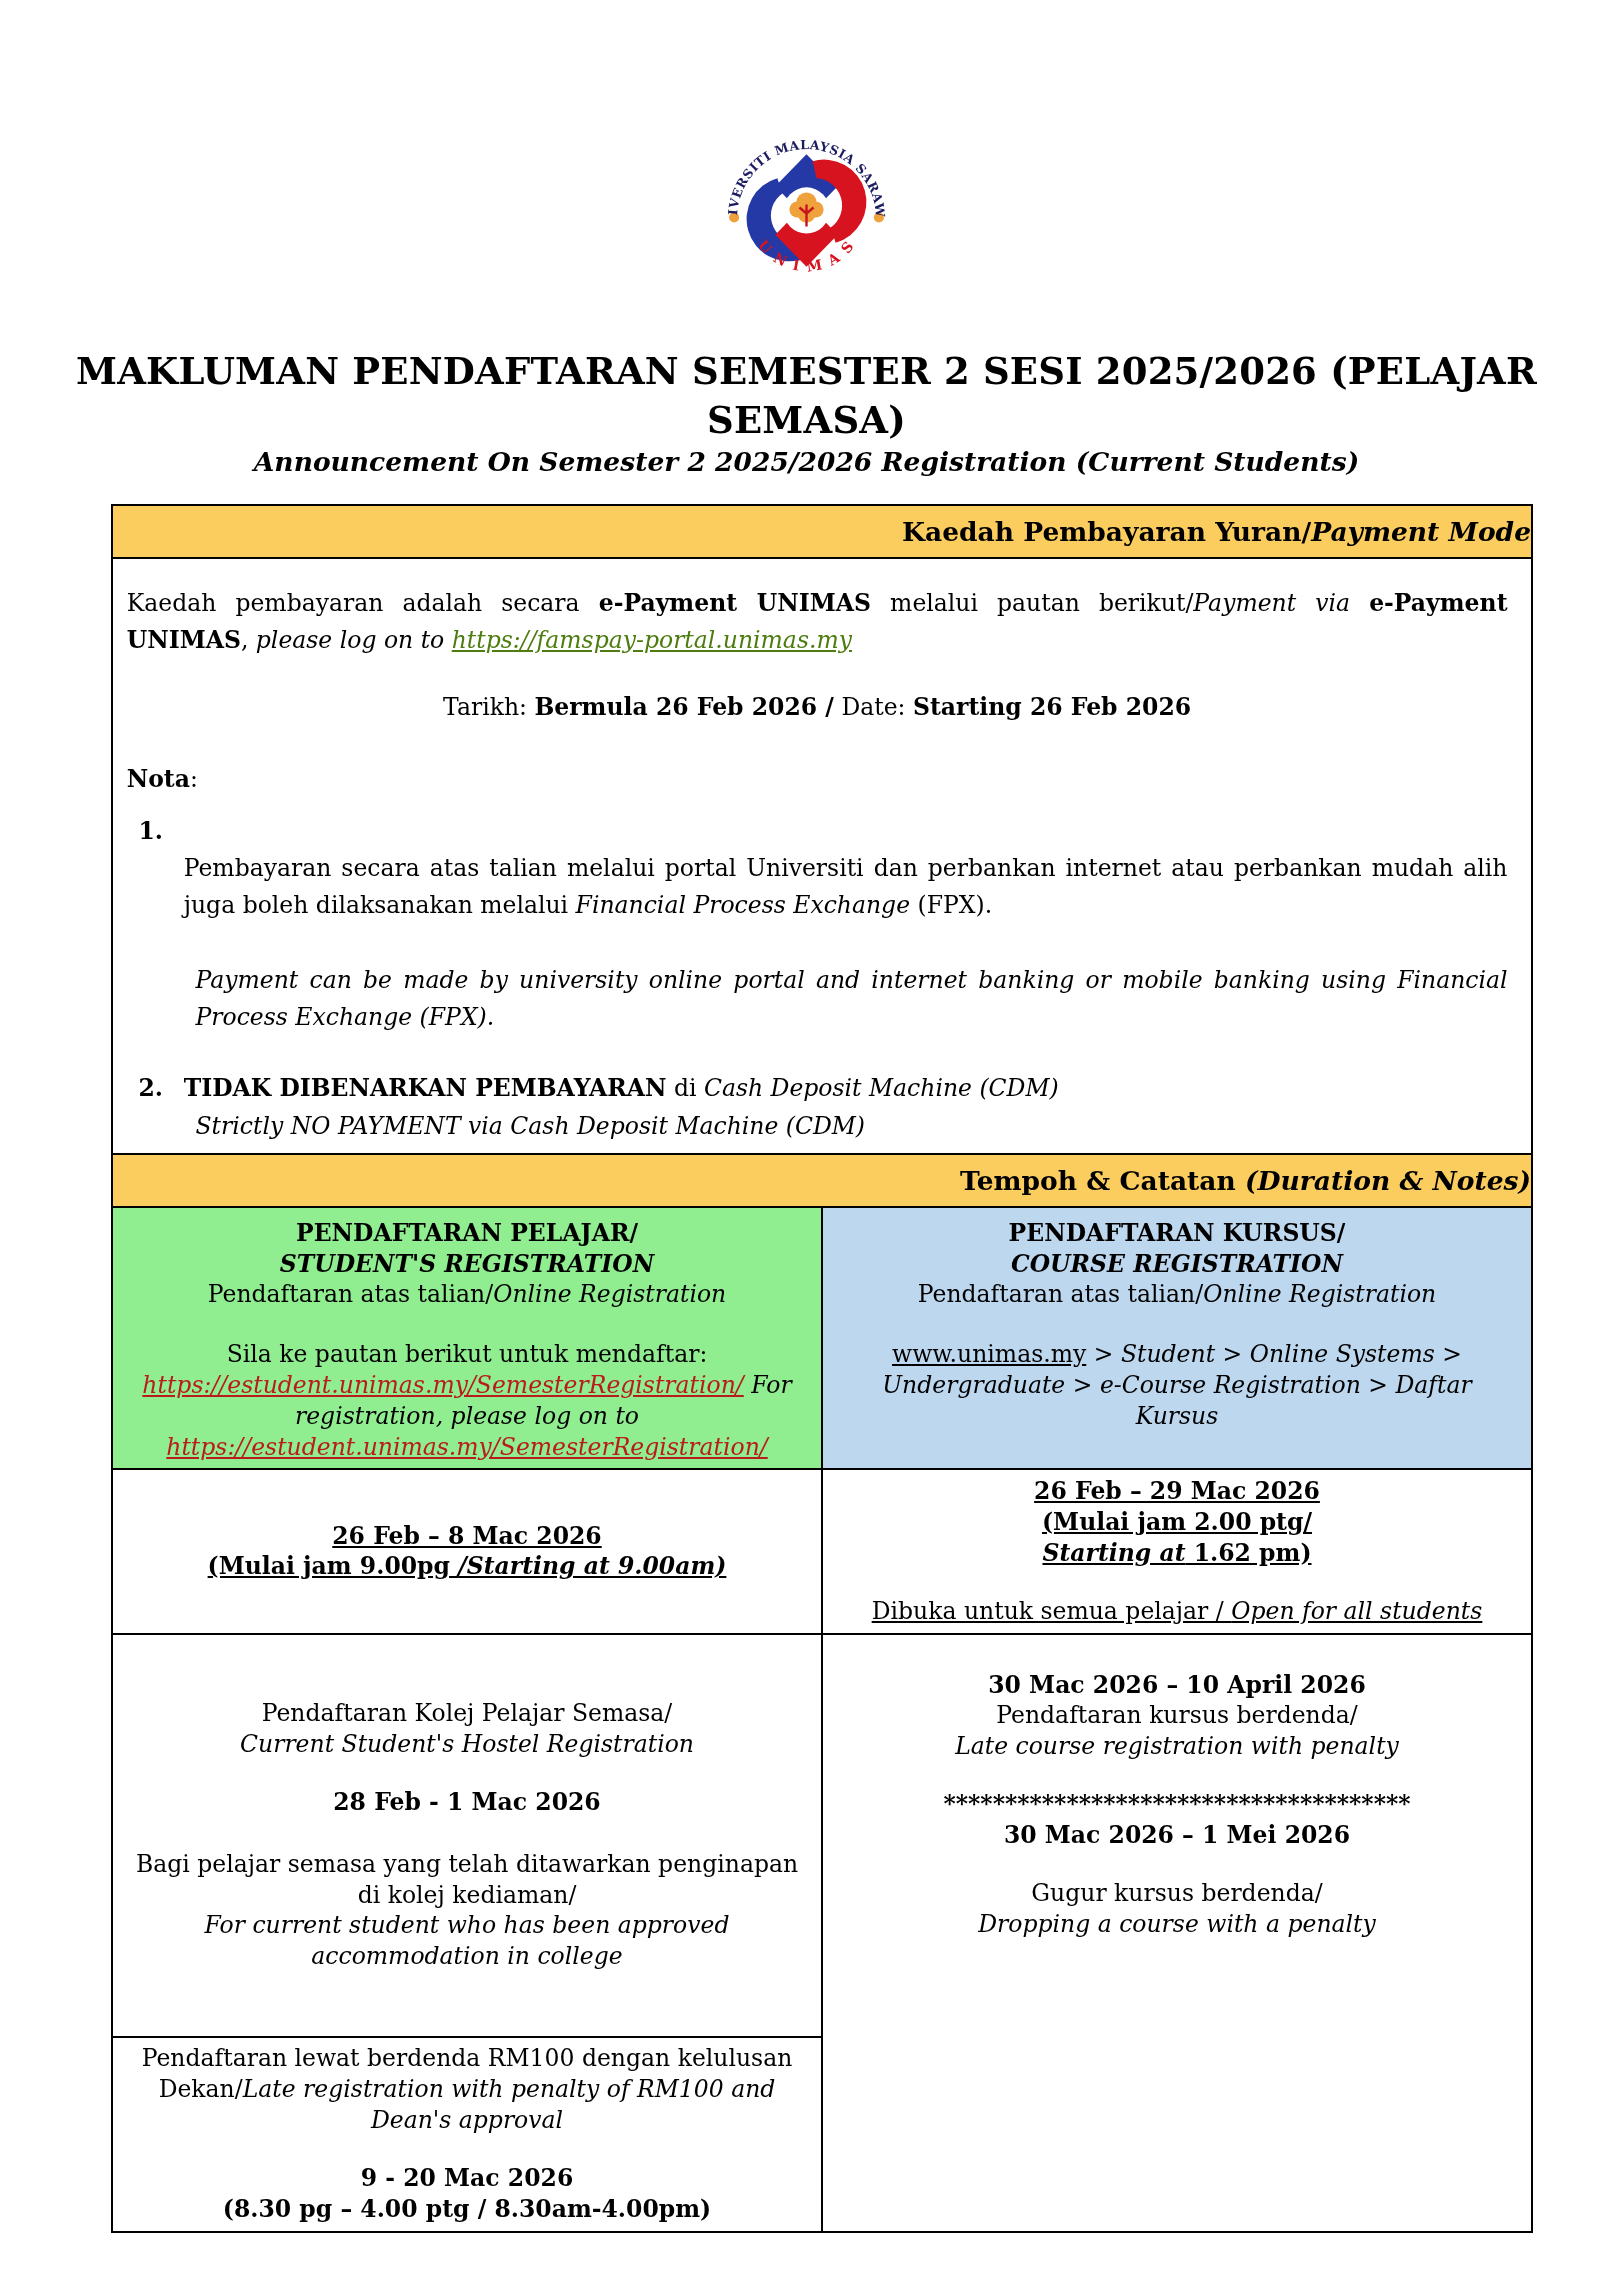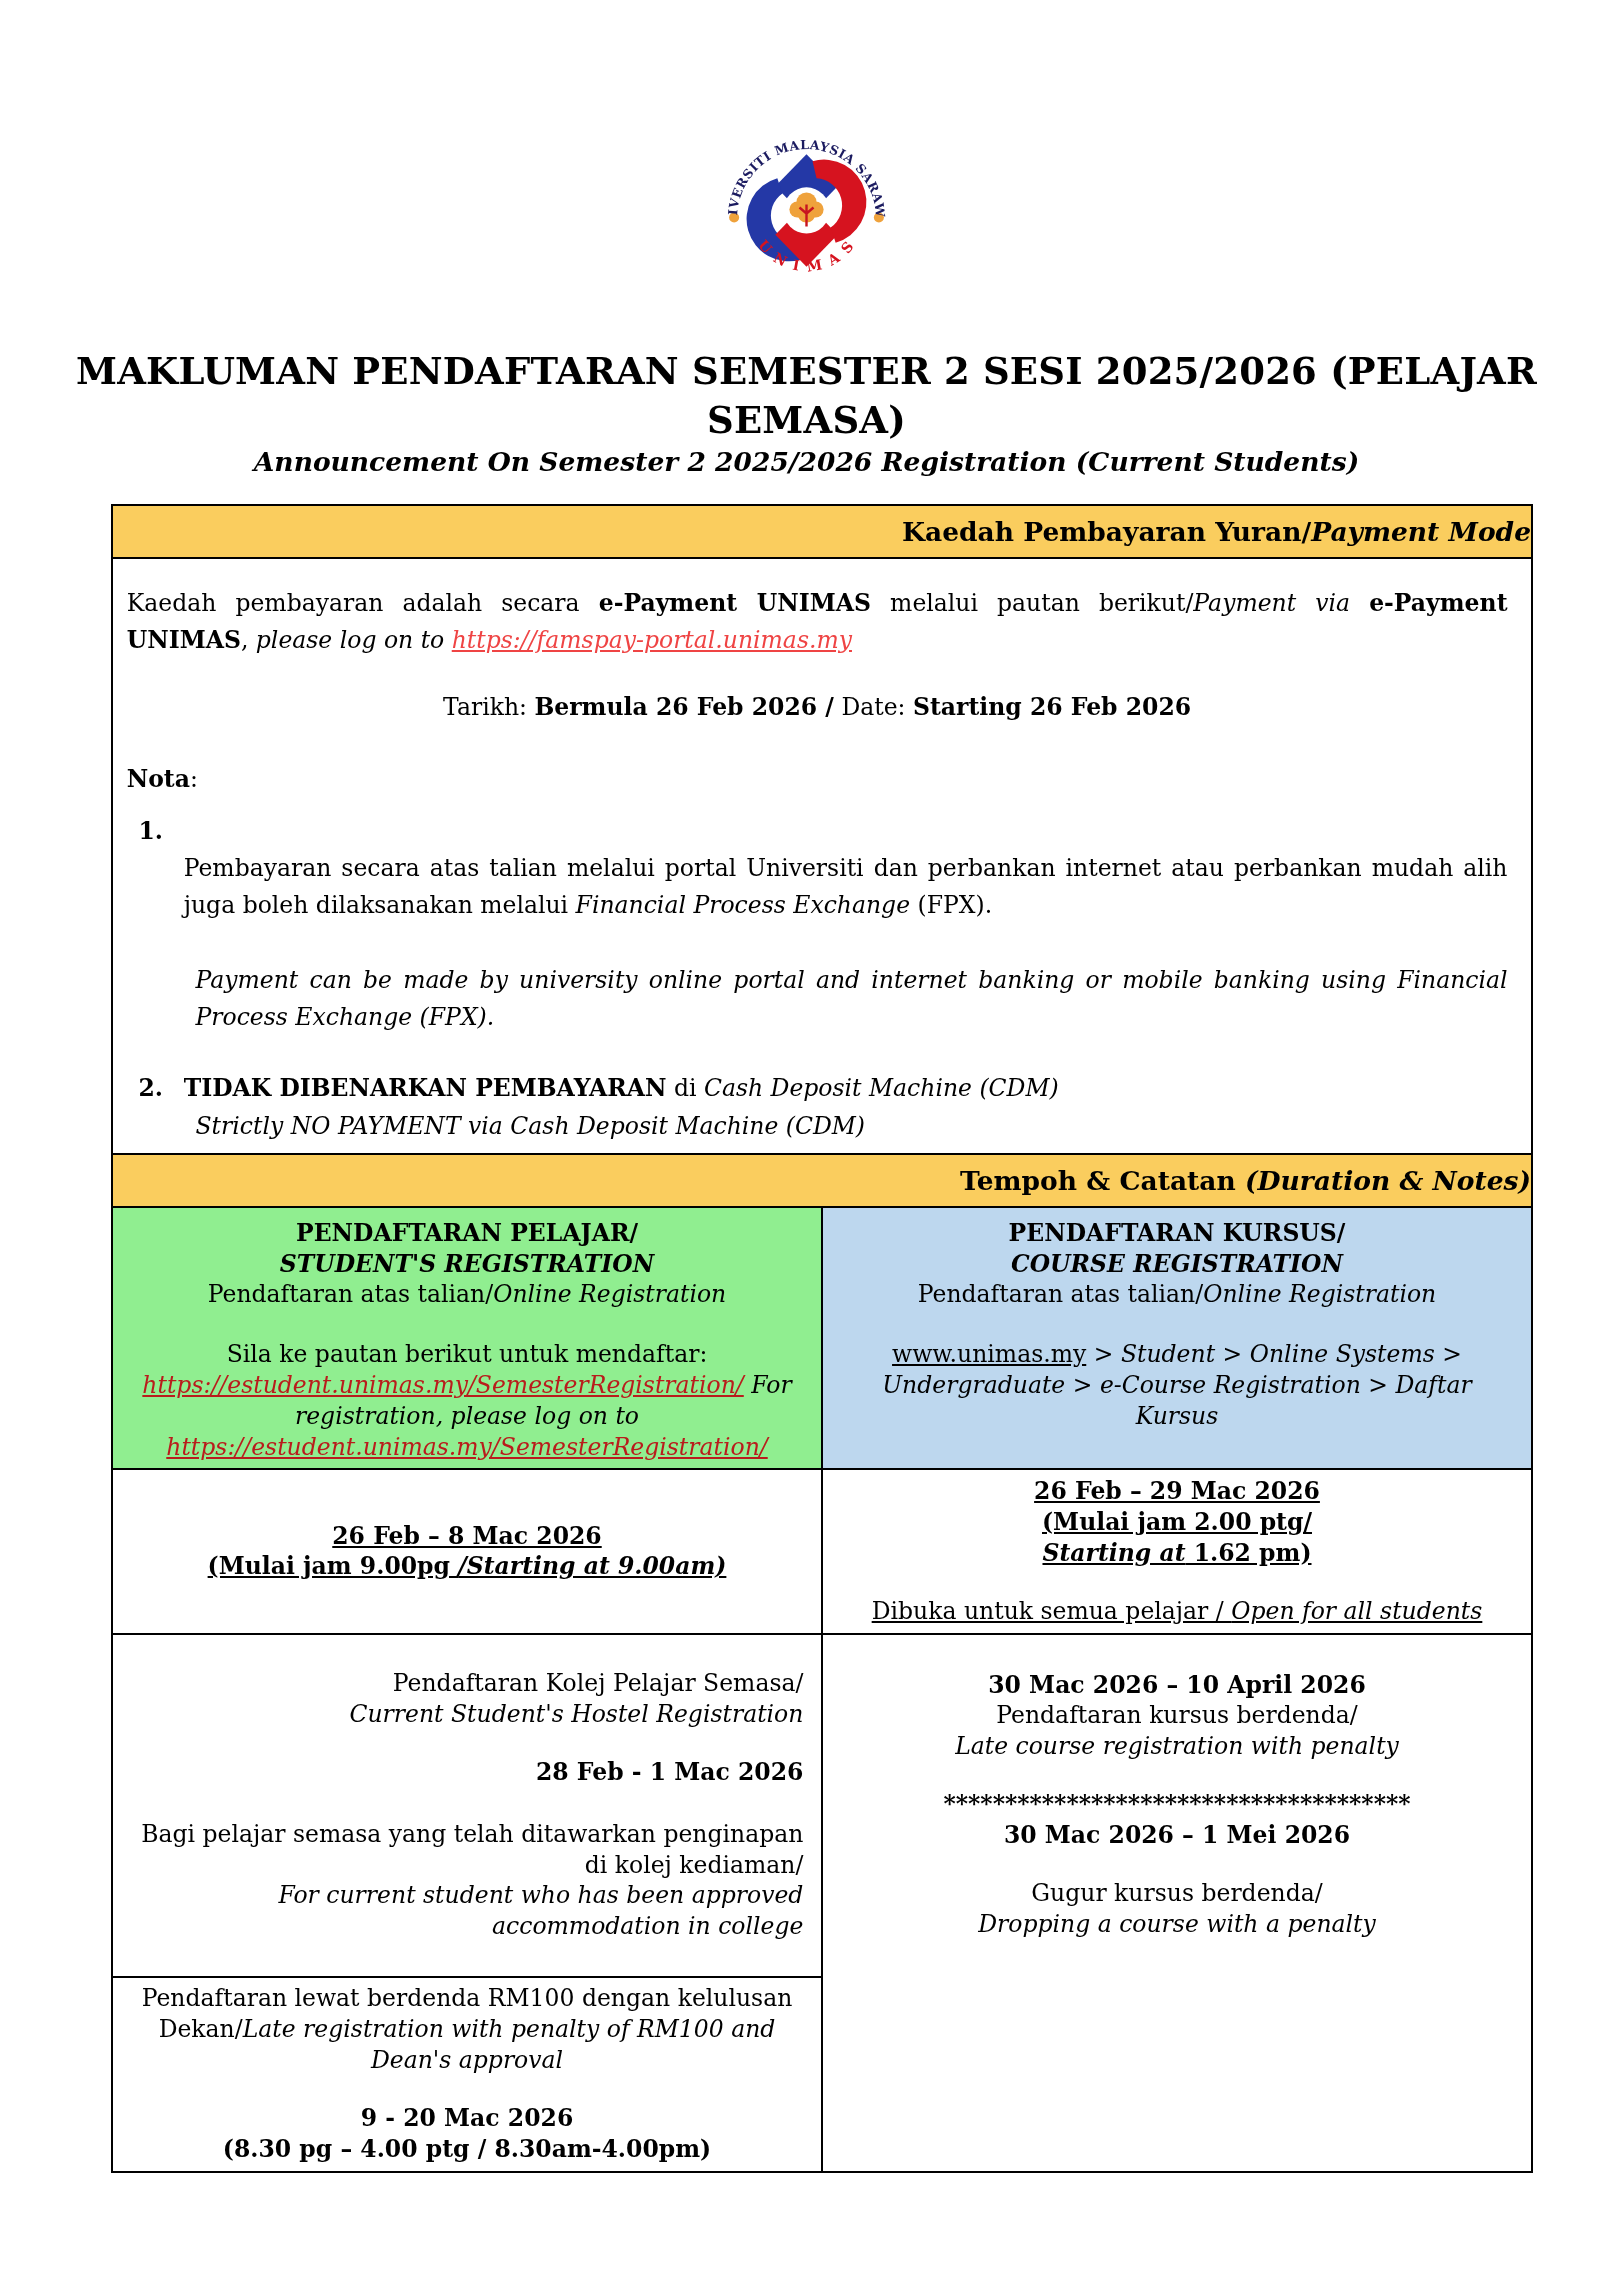--- a/index.html
+++ b/index.html
@@ -14,42 +14,42 @@
 
   table.main { border-collapse:collapse; margin-left:111px; margin-top:24.5px; width:1422px; table-layout:fixed; }
   td { border:2px solid #000; padding:0; vertical-align:middle; font-size:23.5px; }
   td.hdr { background:#FACD5E; border:2.9px solid #000; text-align:right; font-size:26.5px; font-weight:bold; height:53px; }
   .bi { font-weight:bold; font-style:italic; }
   .b { font-weight:bold; }
   .i { font-style:italic; }
 
   td.paybody { height:476px; vertical-align:top; padding:25.5px 23.5px 7.8px 13.7px; line-height:1.6; }
   .intro { margin:0; text-align:justify; }
-  .link { color:#ef4444; text-decoration:underline; }
+  .link { color:#4d7c0f; text-decoration:underline; }
   .date-line { margin:29px 0 0 0; text-align:center; }
   .nota { margin:35px 0 0 0; }
   .note { display:flex; margin-top:13.7px; }
   .note .num { width:57px; padding-left:11.8px; font-weight:bold; flex:0 0 57px; }
   .note .note-body { flex:1; }
   .jtext { text-align:justify;margin-top:37px; }
   .en { padding-left:11.8px; }
   .note2 { margin-top:33px; }
 
   td.cell { text-align:center; line-height:1.31; padding:5.9px 17.6px; }
   td.top { vertical-align:top; }
   td.green { background:#90EE90; padding-top:9.8px; }
   td.blue  { background:#BDD7EE; padding-top:9.8px; }
   .black-link { color:#b91c1c; text-decoration:underline; font-style:italic;text-align:center; }
   .plain-u { color:#000; text-decoration:underline; }
   .sp28 { height:27.4px; }
   .sp30 { height:29px; }
   .sp32 { height:31px; }
   tr.r1 td { height:253px; }
   tr.r2 td { height:164px;text-decoration:underline; }
-  tr.r3 td.left { height:343px;text-align:right; }
+  tr.r3 td.left { height:403px; }
   tr.r4 td { height:160px; }
   td.rowspan-cell { vertical-align:top; padding-top:35px; }
 </style>
 </head>
 <body>
 
 <div class="page">
 
   <div class="logo-row">
     <svg width="173" height="186" viewBox="0 0 170 185">

